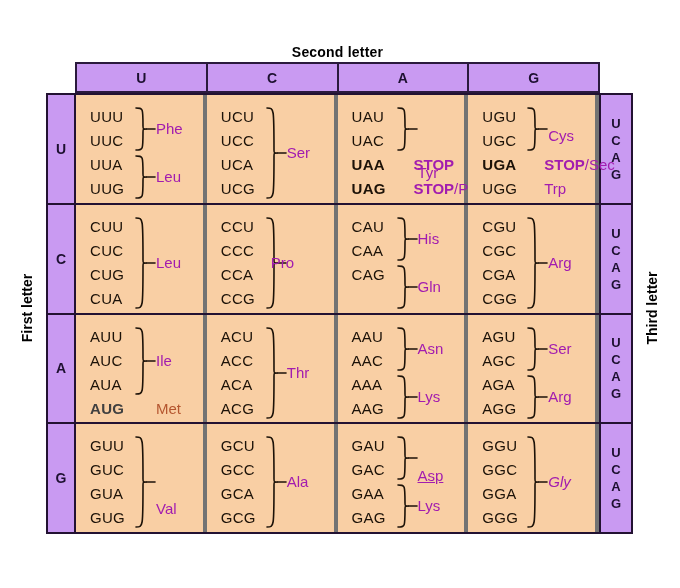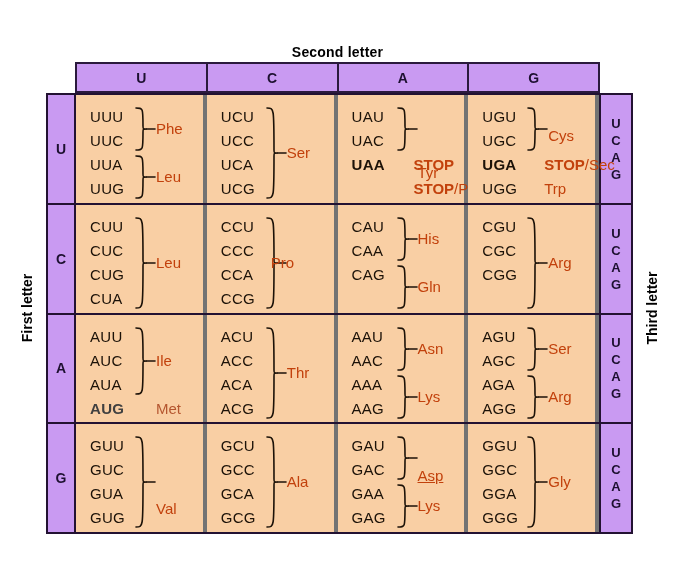--- a/index.html
+++ b/index.html
@@ -157,21 +157,21 @@
   }
   .codon {
     width: 44px;
     flex: 0 0 44px;
     letter-spacing: 0.3px;
   }
   .codon.bold { font-weight: bold; }
   .codon.start { font-weight: bold; color: #404040; }
   .aa {
     font-size: 15px;
-    color: #c2410c;
+    color: #a21caf;
     padding-left: 14px;
   }
   .aa.bold { font-weight: bold; }
   .aa.start-label { color: #b5562f; padding-left: 18px; }
   .aa .sub { font-weight: normal; }
 
   
   .brace {
     position: absolute;
     left: 44px;
@@ -253,20 +253,23 @@
         <div class="lines">
           <div class="crow">
             <span class="codon">UAU</span>
           </div>
           <div class="crow">
             <span class="codon">UAC</span>
           </div>
           <div class="crow">
             <span class="codon bold">UAA</span>
           </div>
+          <div class="crow">
+            <span class="codon bold">UAG</span>
+          </div>
           <div class="brace" style="top: 0px;">
             <svg width="22" height="48">
               <path d="M 2 3 C 9 3, 9 3, 9 21.0 C 9 24.0, 9 24.0, 13 24.0 C 9 24.0, 9 24.0, 9 27.0 C 9 45.0, 9 45.0, 2 45.0" fill="none" stroke="#1C1208" stroke-width="1.6" stroke-linecap="round"></path>
               <line x1="13" y1="24" x2="21" y2="24" stroke="#1C1208" stroke-width="1.6" stroke-linecap="round"></line>
             </svg>
           </div>
           <div class="aa" style="position: absolute; left: 66px; top: 13px; height: 22px; line-height: 22px; padding-left: 0px; margin-top: 44px;">Tyr</div>
           <div class="aa bold" style="position: absolute; left: 62px; top: 48px; height: 24px; line-height: 24px; padding-left: 0px;"><span>STOP</span></div>
           <div class="aa bold" style="position: absolute; left: 62px; top: 72px; height: 24px; line-height: 24px; padding-left: 0px;"><span>STOP</span><span class="sub">/Pyl</span></div>
         </div>
@@ -380,20 +383,23 @@
       </div>
       <div class="codon-cell">
         <div class="lines">
           <div class="crow">
             <span class="codon">CGU</span>
           </div>
           <div class="crow">
             <span class="codon">CGC</span>
           </div>
           <div class="crow">
+            <span class="codon">CGA</span>
+          </div>
+          <div class="crow">
             <span class="codon">CGG</span>
           </div>
           <div class="brace" style="top: 0px;">
             <svg width="22" height="96">
               <path d="M 2 3 C 9 3, 9 3, 9 45.0 C 9 48.0, 9 48.0, 13 48.0 C 9 48.0, 9 48.0, 9 51.0 C 9 93.0, 9 93.0, 2 93.0" fill="none" stroke="#1C1208" stroke-width="1.6" stroke-linecap="round"></path>
               <line x1="13" y1="48" x2="21" y2="48" stroke="#1C1208" stroke-width="1.6" stroke-linecap="round"></line>
             </svg>
           </div>
           <div class="aa" style="position: absolute; left: 66px; top: 37px; height: 22px; line-height: 22px; padding-left: 0px;">Arg</div>
         </div>
@@ -612,21 +618,21 @@
           </div>
           <div class="crow">
             <span class="codon">GGG</span>
           </div>
           <div class="brace" style="top: 0px;">
             <svg width="22" height="96">
               <path d="M 2 3 C 9 3, 9 3, 9 45.0 C 9 48.0, 9 48.0, 13 48.0 C 9 48.0, 9 48.0, 9 51.0 C 9 93.0, 9 93.0, 2 93.0" fill="none" stroke="#1C1208" stroke-width="1.6" stroke-linecap="round"></path>
               <line x1="13" y1="48" x2="21" y2="48" stroke="#1C1208" stroke-width="1.6" stroke-linecap="round"></line>
             </svg>
           </div>
-          <div class="aa" style="position: absolute; left: 66px; top: 37px; height: 22px; line-height: 22px; padding-left: 0px;">Gly</div>
+          <div class="aa" style="position: absolute; left: 66px; top: 37px; height: 22px; line-height: 22px; padding-left: 0px; font-style: italic;">Gly</div>
         </div>
       </div>
       <div class="third-letter-cell">
         <span>U</span>
         <span>C</span>
         <span>A</span>
         <span>G</span>
       </div>
     </div>
   </div>

